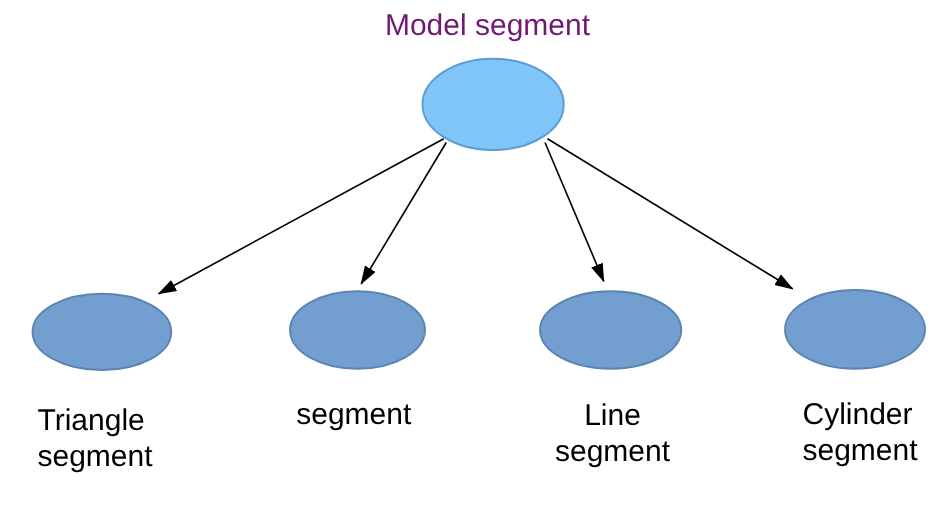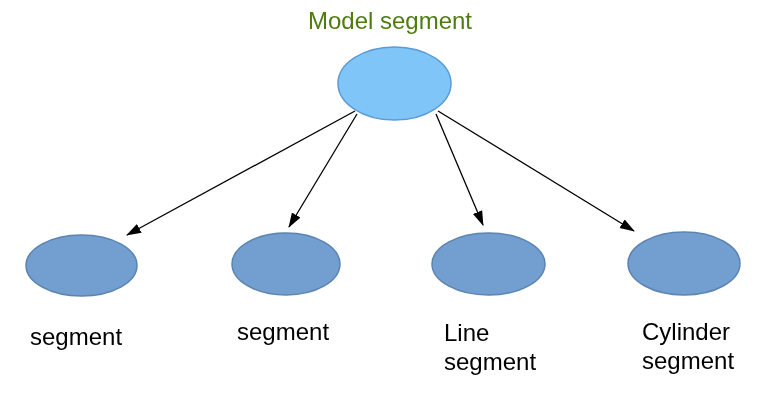--- a/index.html
+++ b/index.html
@@ -30,21 +30,21 @@
   }
   .node-label span { display: block; }
   .root-label {
     position: absolute;
     left: 299px;
     top: 6px;
     width: 182px;
     text-align: center;
     font-size: 24px;
     line-height: 29px;
-    color: #4d7c0f;
+    color: #701a75;
     white-space: nowrap;
   }
 </style>
 </head>
 <body>
 
 <div class="canvas">
 
   <svg class="diagram-svg" width="761" height="405" viewBox="0 0 761 405">
     <defs>
@@ -62,28 +62,29 @@
 
     <ellipse cx="81.5" cy="265.5" rx="55.5" ry="30.5" stroke-width="1.5" fill="#729FCF" stroke="#5B84B1"></ellipse>
     <ellipse cx="286" cy="264" rx="54" ry="31" stroke-width="1.5" fill="#729FCF" stroke="#5B84B1"></ellipse>
     <ellipse cx="488.5" cy="264" rx="56.5" ry="31" stroke-width="1.5" fill="#729FCF" stroke="#5B84B1"></ellipse>
     <ellipse cx="684" cy="263.5" rx="56" ry="31.5" stroke-width="1.5" fill="#729FCF" stroke="#5B84B1"></ellipse>
   </svg>
 
   <div class="root-label">Model segment</div>
 
   <div class="node-label" style="left:30px; top:322px;">
+    <span>Triangle</span>
     <span>segment</span>
   </div>
 
   <div class="node-label" style="left:237px; top:317px;">
     <span>segment</span>
   </div>
 
-  <div class="node-label" style="left:444px; top:318px;">
+  <div class="node-label" style="left:444px; top:318px;text-align:center;">
     <span>Line</span>
     <span>segment</span>
   </div>
 
   <div class="node-label" style="left:642px; top:317px;">
     <span>Cylinder</span>
     <span>segment</span>
   </div>
 
 </div>

